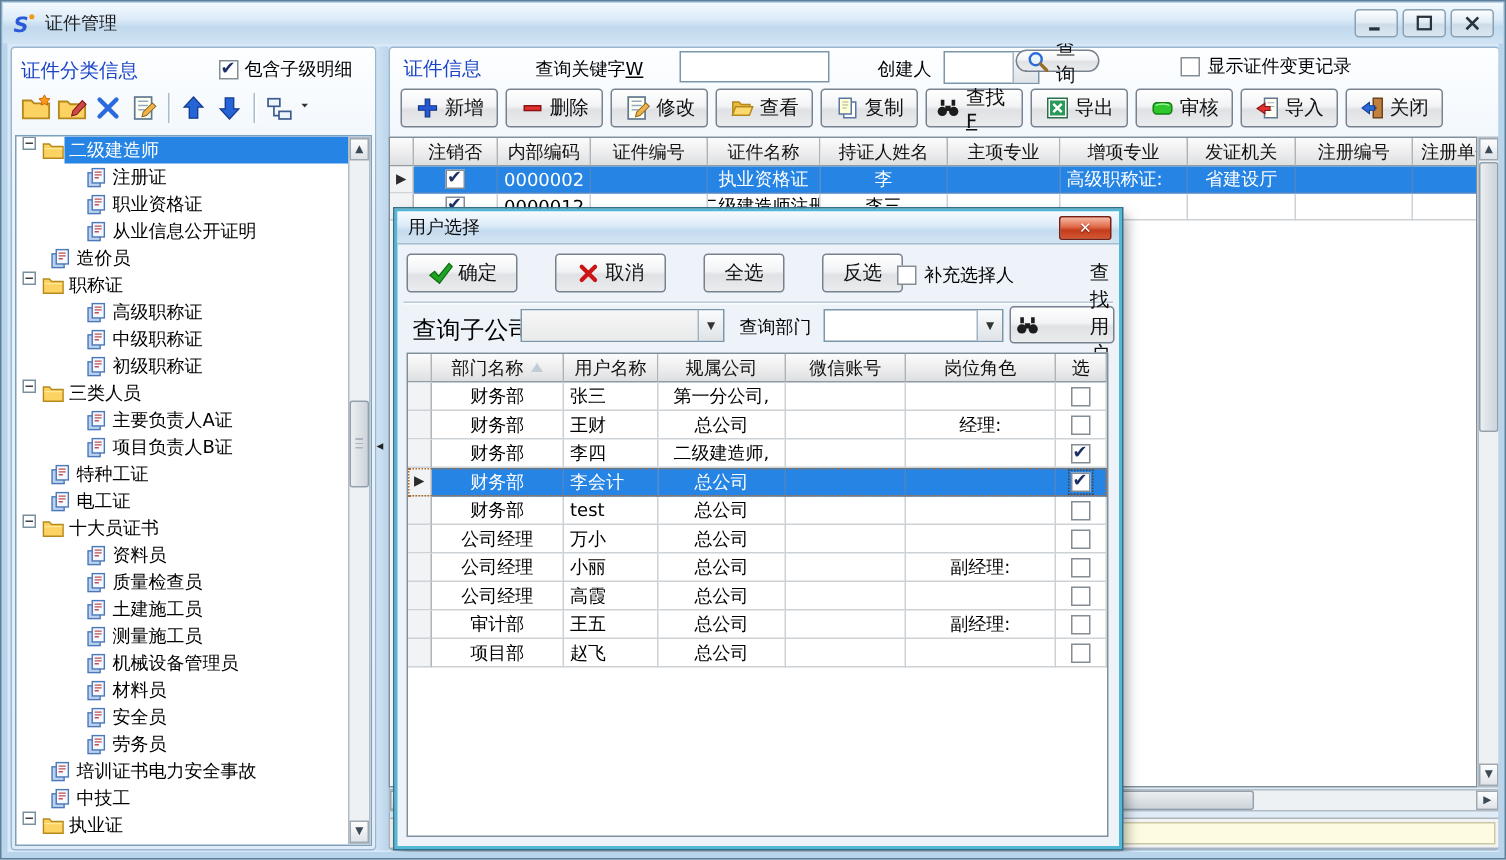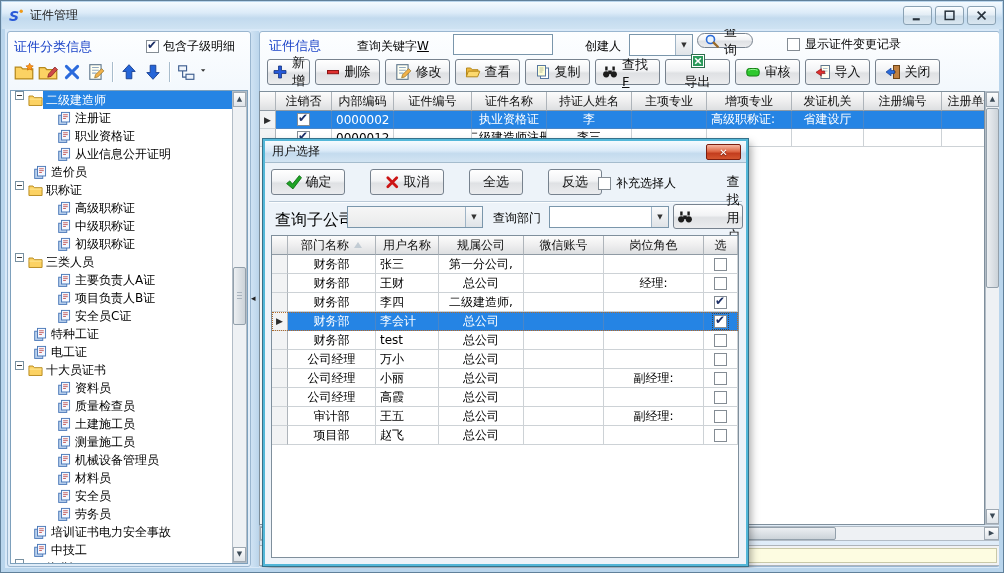--- a/index.html
+++ b/index.html
@@ -307,31 +307,20 @@
             <span class="icon">
               <svg width="15" height="15" viewBox="0 0 16 16">
                 <rect x="1.8" y="4.5" width="8.6" height="9.8" fill="#bcd2ee" stroke="#4a78b8"></rect>
                 <rect x="4.8" y="1.5" width="8.6" height="10.2" fill="#f4f8ff" stroke="#4a78b8"></rect>
                 <path d="M6.5 4h5M6.5 6h5M6.5 8h3" stroke="#c05050" stroke-width="0.9"></path>
               </svg>
             </span>
             <span class="tlabel">项目负责人B证</span>
           </div>
           <div class="trow">
-            <span class="tspacer" style="width: 46px;"></span>
-            <span class="icon">
-              <svg width="15" height="15" viewBox="0 0 16 16">
-                <rect x="1.8" y="4.5" width="8.6" height="9.8" fill="#bcd2ee" stroke="#4a78b8"></rect>
-                <rect x="4.8" y="1.5" width="8.6" height="10.2" fill="#f4f8ff" stroke="#4a78b8"></rect>
-                <path d="M6.5 4h5M6.5 6h5M6.5 8h3" stroke="#c05050" stroke-width="0.9"></path>
-              </svg>
-            </span>
-            <span class="tlabel">安全员C证</span>
-          </div>
-          <div class="trow">
             <span class="tspacer" style="width: 22px;"></span>
             <span class="icon">
               <svg width="15" height="15" viewBox="0 0 16 16">
                 <rect x="1.8" y="4.5" width="8.6" height="9.8" fill="#bcd2ee" stroke="#4a78b8"></rect>
                 <rect x="4.8" y="1.5" width="8.6" height="10.2" fill="#f4f8ff" stroke="#4a78b8"></rect>
                 <path d="M6.5 4h5M6.5 6h5M6.5 8h3" stroke="#c05050" stroke-width="0.9"></path>
               </svg>
             </span>
             <span class="tlabel">特种工证</span>
           </div>
@@ -496,36 +485,36 @@
     <div style="position:absolute; left:264px; top:8px;" class="bluehdr">证件信息</div>
     <div style="position:absolute; left:352px; top:9px; font-size:12px;">
       <span>查询关键字</span><u>W</u>
     </div>
     <input class="txt" style="position: absolute; left: 448px; top: 5px; width: 100px;" value="">
     <div style="position:absolute; left:580px; top:9px; font-size:12px;">创建人</div>
     <div class="combo" style="position:absolute; left:624px; top:5px; width:64px;">
       <div class="field"></div>
         <div class="drop">▼</div>
     </div>
-    <div class="btn" style="position:absolute; left:692px; top:4px; width:56px; height:15px; border-radius:10px;">
+    <div class="btn" style="position:absolute; left:672px; top:4px; width:56px; height:15px; border-radius:10px;">
       <span class="icon" id="qicon">
           <svg width="16" height="16" viewBox="0 0 16 16">
             <circle cx="6.5" cy="6.5" r="4" fill="#eaf4fc" stroke="#2a6ad8" stroke-width="1.6"></circle>
             <path d="M9.6 9.6l4.2 4.2" stroke="#9a6a28" stroke-width="2.3" stroke-linecap="round"></path>
           </svg>
         </span>
       <span>查询</span>
     </div>
     <div style="position:absolute; left:782px; top:7px; display:flex; align-items:center; gap:5px;">
       <span class="cb"></span>
       <span class="stlabel">显示证件变更记录</span>
     </div>
 
     <div id="mainToolbar" style="position:absolute; left:262px; top:30px; height:27px; display:flex; gap:5px;">
-        <div class="btn" style="width: 43px;">
+        <div class="btn" style="width: 65px;">
           <span class="icon">
             <svg width="16" height="16" viewBox="0 0 16 16">
               <path d="M6.5 2h3v4.5H14v3H9.5V14h-3V9.5H2v-3h4.5z" fill="#2458d8" stroke="#16347e" stroke-width="0.8"></path>
             </svg>
           </span>
           <span>新增</span>
         </div>
         <div class="btn" style="width: 65px;">
           <span class="icon">
             <svg width="16" height="16" viewBox="0 0 16 16">
@@ -568,21 +557,21 @@
             <svg width="16" height="16" viewBox="0 0 16 16">
               <rect x="3.2" y="2.5" width="2.4" height="4" fill="#1c1c1c"></rect>
               <rect x="10.4" y="2.5" width="2.4" height="4" fill="#1c1c1c"></rect>
               <rect x="6.2" y="6.5" width="3.6" height="3.5" fill="#1c1c1c"></rect>
               <circle cx="4.2" cy="10.3" r="3.1" fill="#1c1c1c"></circle>
               <circle cx="11.8" cy="10.3" r="3.1" fill="#1c1c1c"></circle>
             </svg>
           </span>
           <span>查找<u>F</u></span>
         </div>
-        <div class="btn" style="width: 65px; flex-direction: column;">
+        <div class="btn" style="width: 65px;">
           <span class="icon">
             <svg width="16" height="16" viewBox="0 0 16 16">
               <rect x="1.5" y="1.5" width="13" height="13" fill="#fff" stroke="#2e6e4e"></rect>
               <rect x="3" y="3" width="10" height="10" fill="#2a9a5a"></rect>
               <path d="M5.2 5.2l5.6 5.6M10.8 5.2l-5.6 5.6" stroke="#fff" stroke-width="1.6"></path>
             </svg>
           </span>
           <span>导出</span>
         </div>
         <div class="btn" style="width: 65px;">

